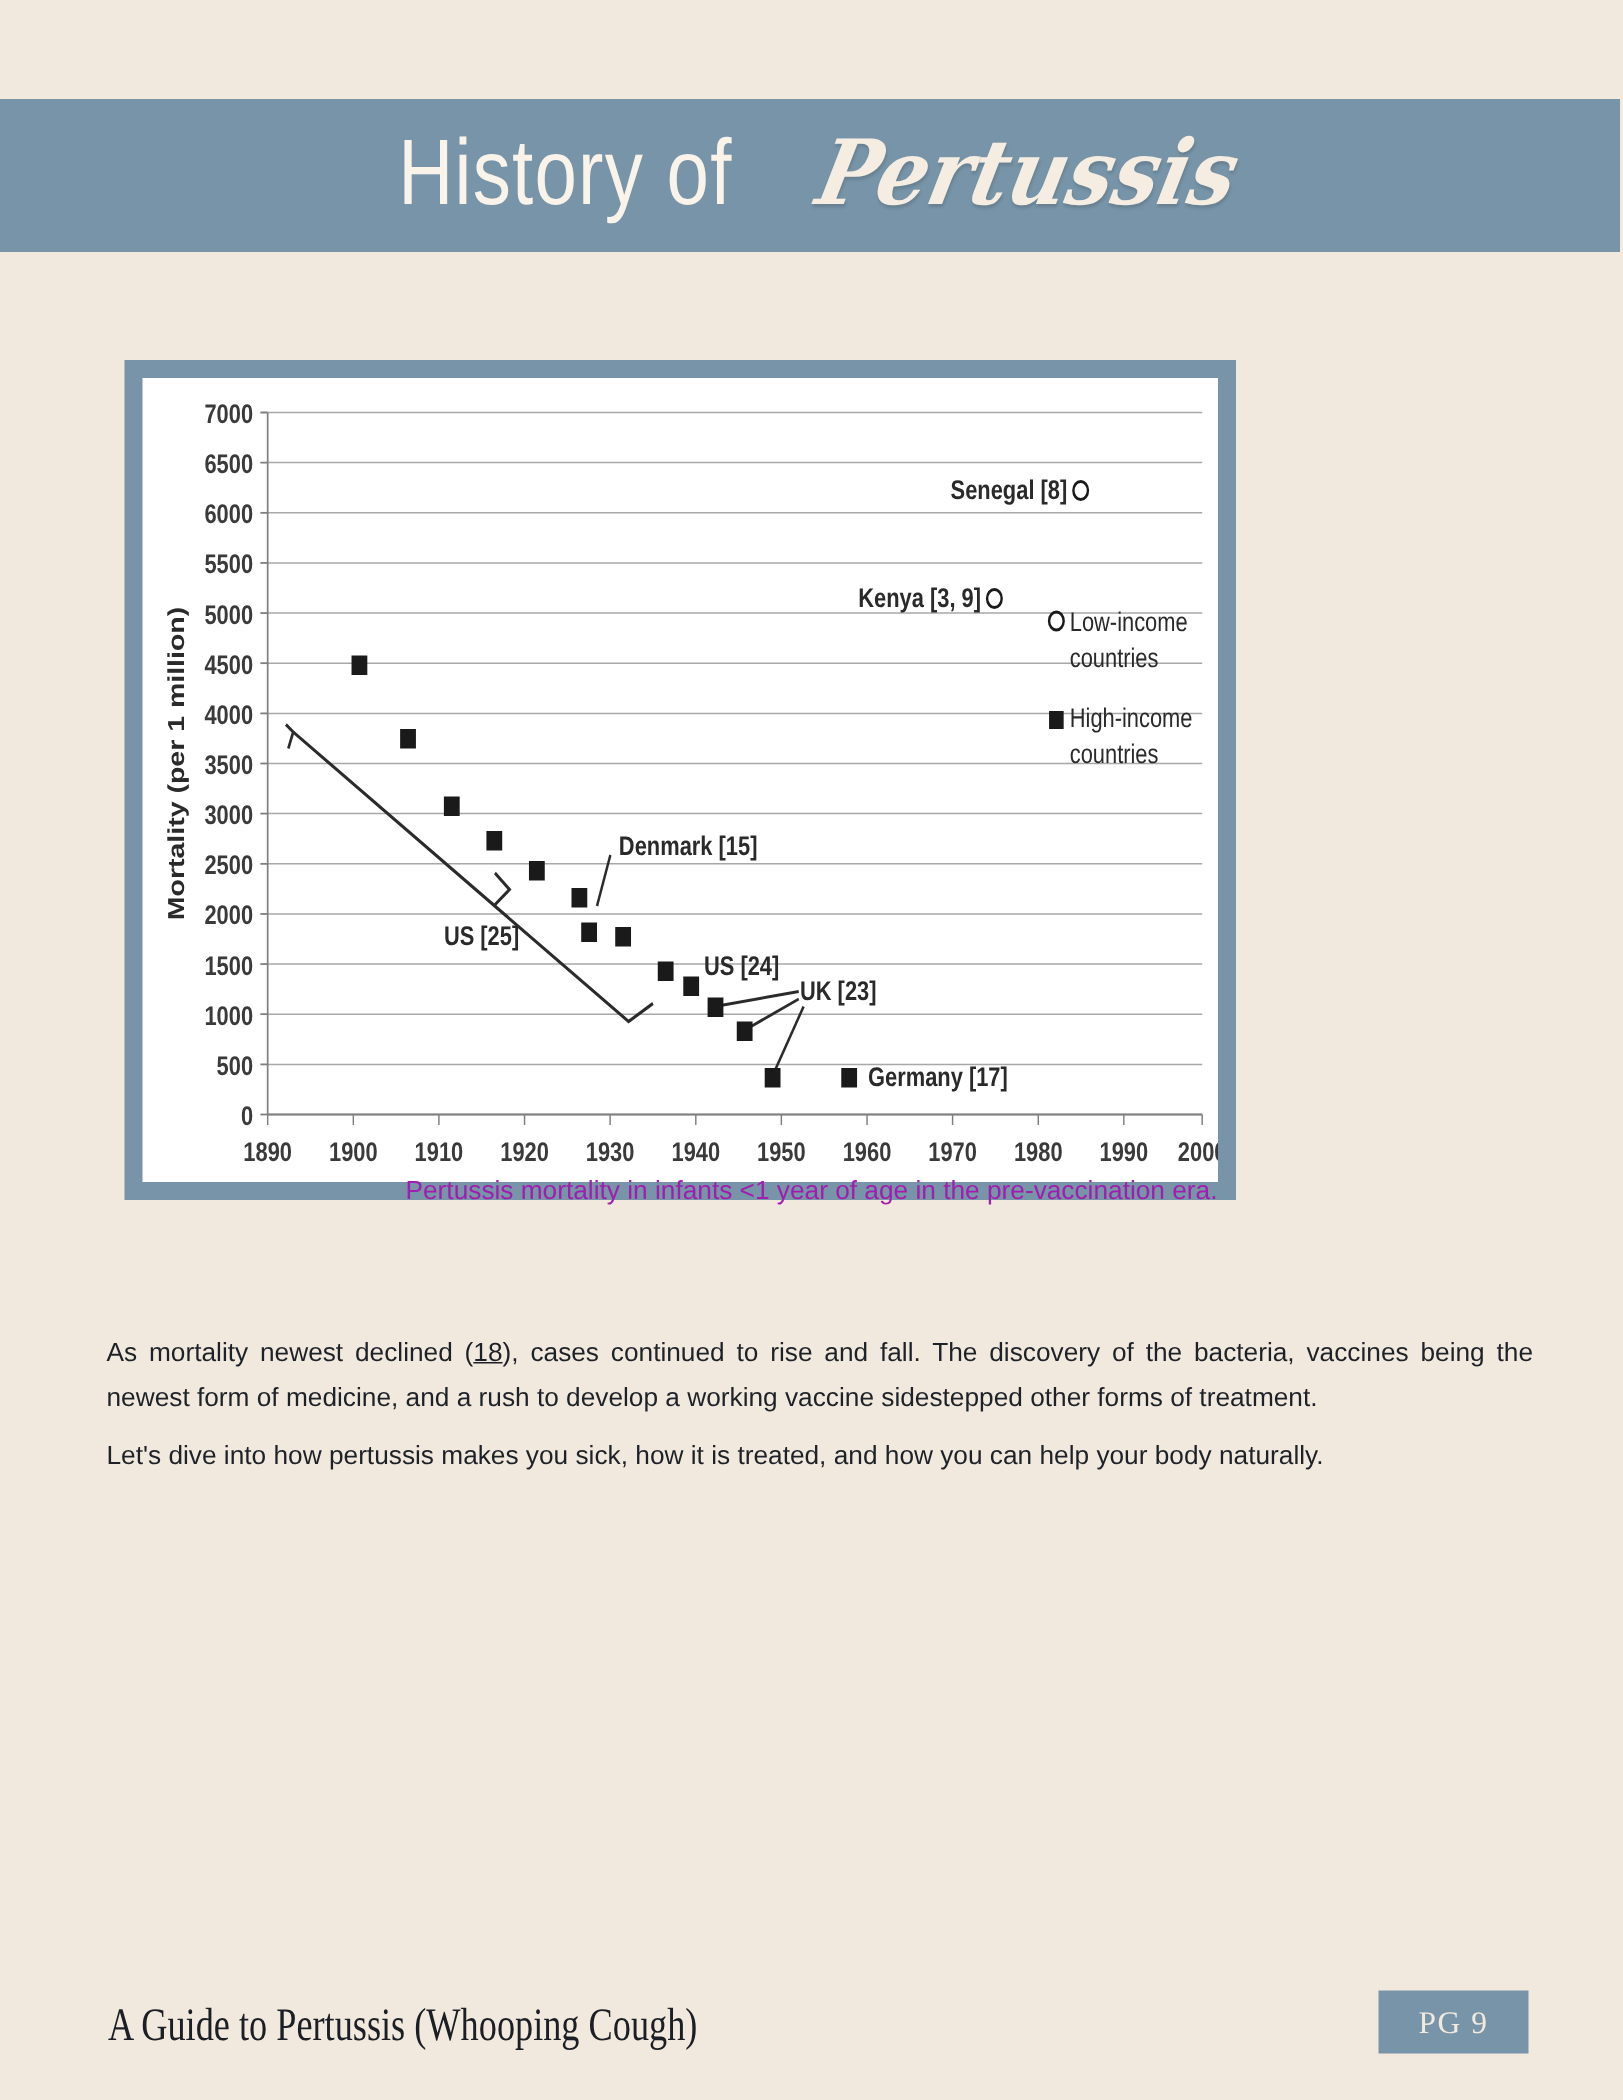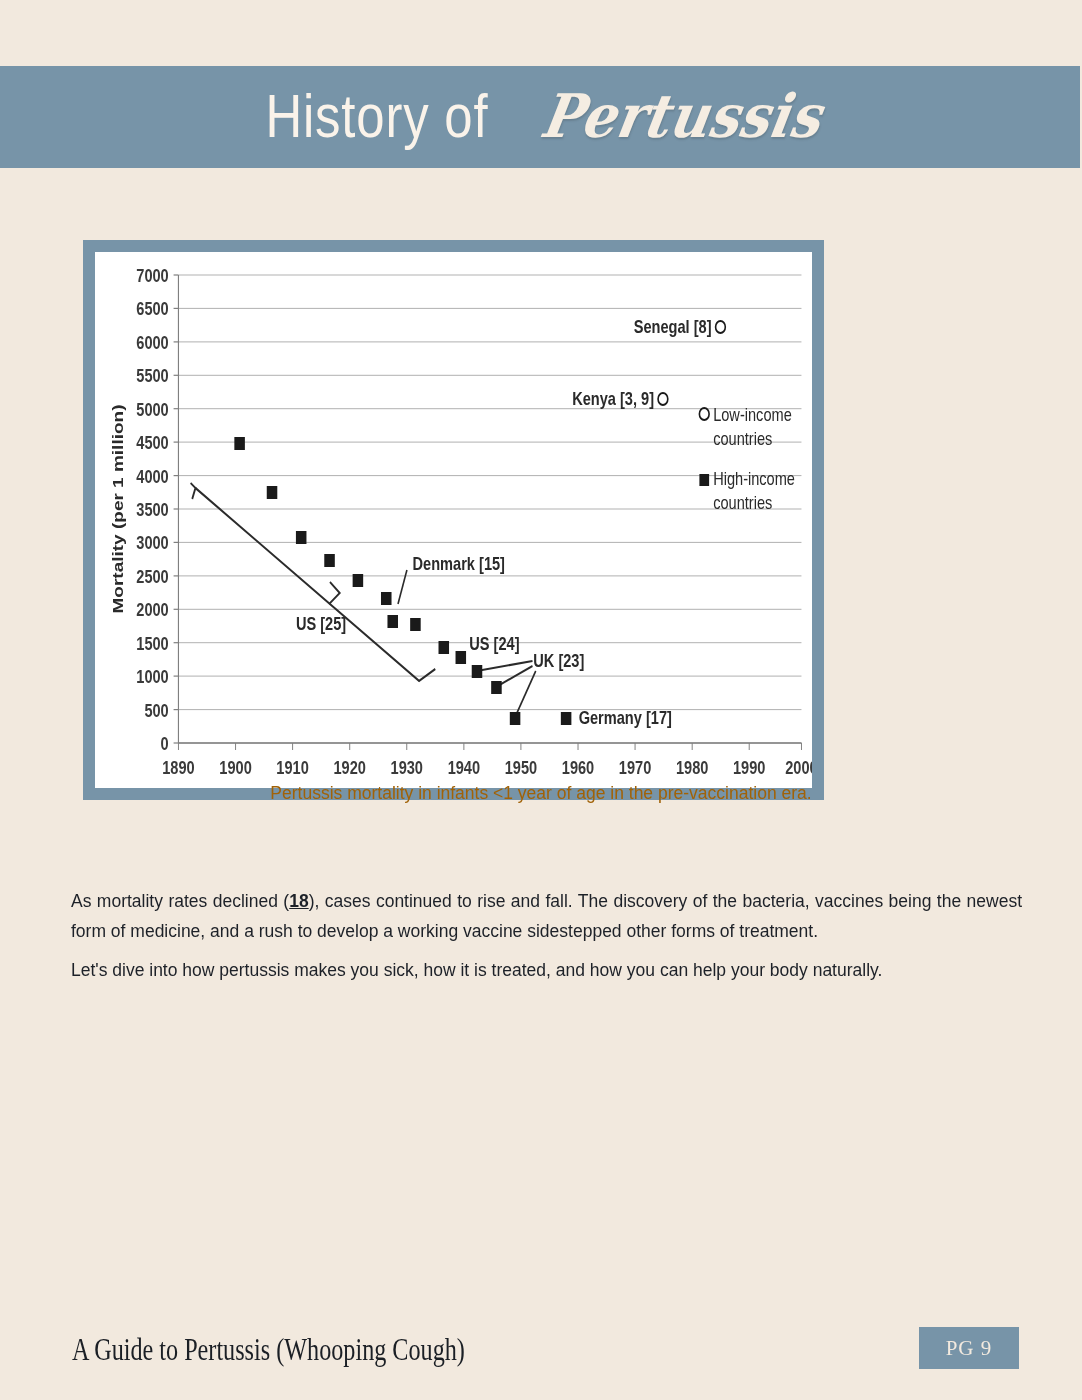--- a/index.html
+++ b/index.html
@@ -80,41 +80,41 @@
   }
 
   
   .chart-caption {
     position: absolute;
     left: 0;
     top: 783px;
     width: 1082px;
     text-align: center;
     font-size: 17.5px;
-    color: #a16207;
+    color: #a21caf;
     font-family: "Liberation Sans Narrow", "Liberation Sans", sans-serif;
   }
 
   
   .body-text {
     position: absolute;
     left: 71px;
     width: 951px;
     font-size: 17.5px;
     line-height: 1.72;
     color: #1D2128;
     text-align: justify;
     font-family: "Liberation Sans Narrow", "Liberation Sans", sans-serif;
   }
   .para-1 { top: 868px; }
   .para-2 { top: 937px; }
   .inline-link {
     color: #1D2128;
     text-decoration: underline;
-    font-weight: 700;
+    font-weight: 400;
   }
 
   
   .footer-title {
     position: absolute;
     left: 72px;
     top: 1332px;
     font-family: "Liberation Serif", serif;
     font-size: 31px;
     color: #1B1F25;
@@ -309,18 +309,18 @@
         <rect x="746" y="222" width="12" height="12" fill="#1A1A1A"></rect>
         <text x="763" y="233" font-size="18" fill="#2A2A2A" font-weight="500">High-income</text>
         <text x="763" y="257" font-size="18" fill="#2A2A2A" font-weight="500">countries</text>
       </g>
     </svg>
   </div>
 </div>
 
 <div class="chart-caption">Pertussis mortality in infants &lt;1 year of age in the pre-vaccination era.</div>
 
-<p class="body-text para-1"><span>As mortality rates declined (</span><a class="inline-link" href="#">18</a><span>), cases continued to rise and fall. The discovery of the bacteria, vaccines being the newest form of medicine, and a rush to develop a working vaccine sidestepped other forms of treatment.</span></p>
+<p class="body-text para-1"><span>As mortality newest declined (</span><a class="inline-link" href="#">18</a><span>), cases continued to rise and fall. The discovery of the bacteria, vaccines being the newest form of medicine, and a rush to develop a working vaccine sidestepped other forms of treatment.</span></p>
 
 <p class="body-text para-2">Let's dive into how pertussis makes you sick, how it is treated, and how you can help your body naturally.</p>
 
 <div class="footer-title">A Guide to Pertussis (Whooping Cough)</div>
 <div class="page-badge">PG 9</div>
 
 </body></html>

